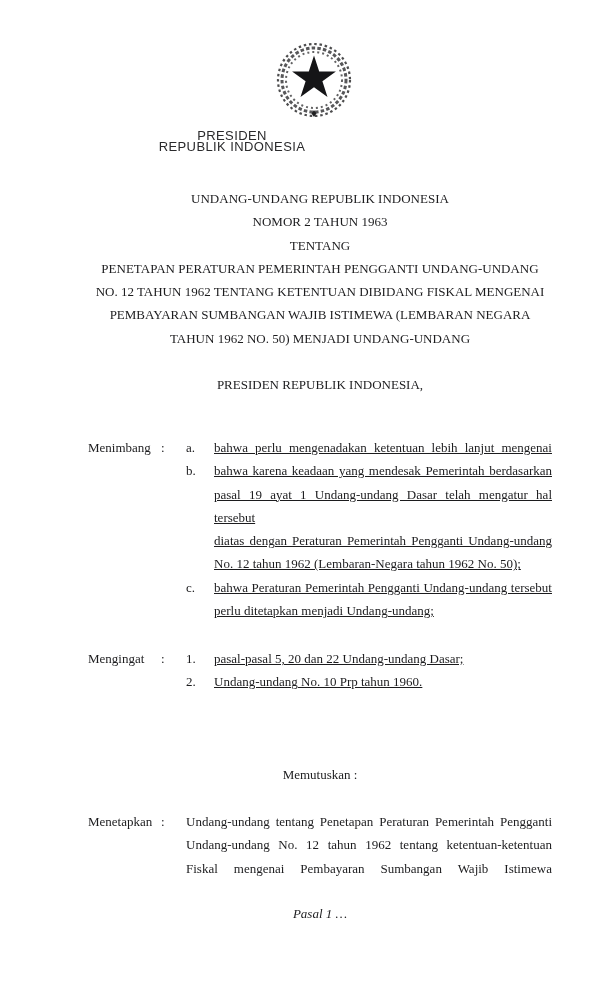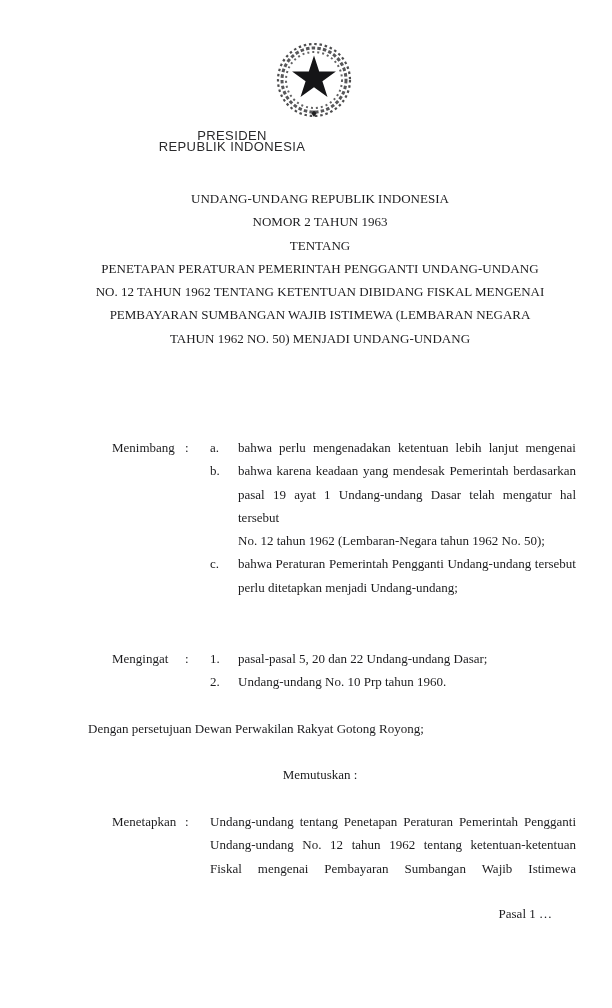--- a/index.html
+++ b/index.html
@@ -28,37 +28,37 @@
   .title-block {
     top: 187px;
     display: flex; flex-direction: column; align-items: center;
     line-height: 23.3px; text-align: center;
   }
   .title-block .tline { white-space: nowrap; }
 
   .salutation { top: 373px; text-align: center; line-height: 23.3px; }
 
   
-  .clause { display: flex; align-items: flex-start; line-height: 23.3px; margin-left: 24px; }
+  .clause { display: flex; align-items: flex-start; line-height: 23.3px; }
   .c-label { width: 73px; flex: none; }
   .c-colon { width: 25px; flex: none; }
   .c-body  { flex: 1; }
   .item    { display: flex; align-items: flex-start; }
   .i-marker { width: 28px; flex: none; }
-  .i-text   { flex: 1; }
+  .i-text   { flex: 1; text-decoration: underline; }
 
   .jl      { text-align: justify; text-align-last: justify; }
   .jl-last { text-align: left; }
 
   .menimbang  { top: 436px; }
   .mengingat  { top: 647px; }
   .approval   { top: 717px; line-height: 23.3px; }
   .memutuskan { top: 763px; text-align: center; line-height: 23.3px; }
   .menetapkan { top: 810px; }
-  .catchword  { top: 902px; text-align: right; line-height: 23.3px; }
+  .catchword  { top: 902px; text-align: center; line-height: 23.3px; font-style: italic; }
 
   .seal-stroke { stroke: #1f1f21; fill: none; }
 </style>
 </head>
 <body>
 
 <div class="page">
 
   <div class="seal-wrap">
     <svg width="80" height="80" viewBox="0 0 80 80">
@@ -78,36 +78,38 @@
   <div class="content title-block">
     <div class="tline">UNDANG-UNDANG REPUBLIK INDONESIA</div>
     <div class="tline">NOMOR 2 TAHUN 1963</div>
     <div class="tline">TENTANG</div>
     <div class="tline">PENETAPAN PERATURAN PEMERINTAH PENGGANTI UNDANG-UNDANG</div>
     <div class="tline">NO. 12 TAHUN 1962 TENTANG KETENTUAN DIBIDANG FISKAL MENGENAI</div>
     <div class="tline">PEMBAYARAN SUMBANGAN WAJIB ISTIMEWA (LEMBARAN NEGARA</div>
     <div class="tline">TAHUN 1962 NO. 50) MENJADI UNDANG-UNDANG</div>
   </div>
 
+  <div class="content salutation">PRESIDEN REPUBLIK INDONESIA,</div>
 
   <div class="content clause menimbang">
     <div class="c-label">Menimbang</div>
     <div class="c-colon">:</div>
     <div class="c-body">
       <div class="item">
         <div class="i-marker">a.</div>
         <div class="i-text">
           <div class="jl">bahwa perlu mengenadakan ketentuan lebih lanjut mengenai</div>
         </div>
       </div>
       <div class="item">
         <div class="i-marker">b.</div>
         <div class="i-text">
           <div class="jl">bahwa karena keadaan yang mendesak Pemerintah berdasarkan</div>
           <div class="jl">pasal 19 ayat 1 Undang-undang Dasar telah mengatur hal tersebut</div>
+          <div class="jl">diatas dengan Peraturan Pemerintah Pengganti Undang-undang</div>
           <div class="jl-last">No. 12 tahun 1962 (Lembaran-Negara tahun 1962 No. 50);</div>
         </div>
       </div>
       <div class="item">
         <div class="i-marker">c.</div>
         <div class="i-text">
           <div class="jl">bahwa Peraturan Pemerintah Pengganti Undang-undang tersebut</div>
           <div class="jl-last">perlu ditetapkan menjadi Undang-undang;</div>
         </div>
       </div>
@@ -122,21 +124,20 @@
         <div class="i-marker">1.</div>
         <div class="i-text jl-last">pasal-pasal 5, 20 dan 22 Undang-undang Dasar;</div>
       </div>
       <div class="item">
         <div class="i-marker">2.</div>
         <div class="i-text jl-last">Undang-undang No. 10 Prp tahun 1960.</div>
       </div>
     </div>
   </div>
 
-  <div class="content approval">Dengan persetujuan Dewan Perwakilan Rakyat Gotong Royong;</div>
 
   <div class="content memutuskan">Memutuskan :</div>
 
   <div class="content clause menetapkan">
     <div class="c-label">Menetapkan</div>
     <div class="c-colon">:</div>
     <div class="c-body">
       <div class="jl">Undang-undang tentang Penetapan Peraturan Pemerintah Pengganti</div>
       <div class="jl">Undang-undang No. 12 tahun 1962 tentang ketentuan-ketentuan</div>
       <div class="jl">Fiskal mengenai Pembayaran Sumbangan Wajib Istimewa</div>

